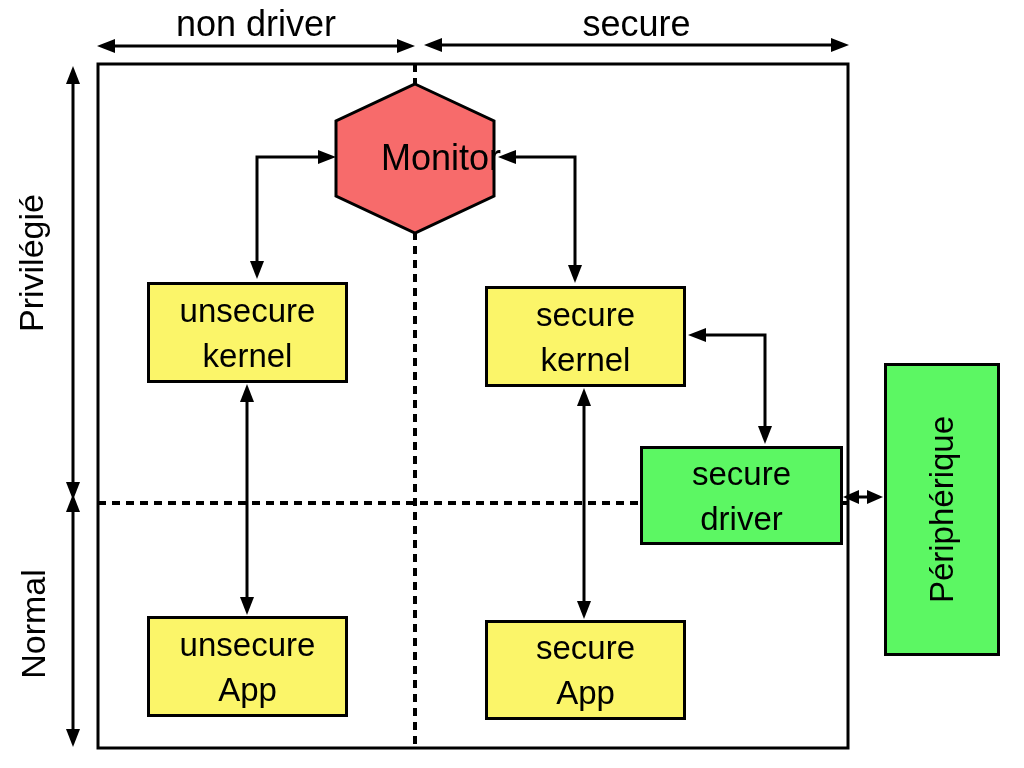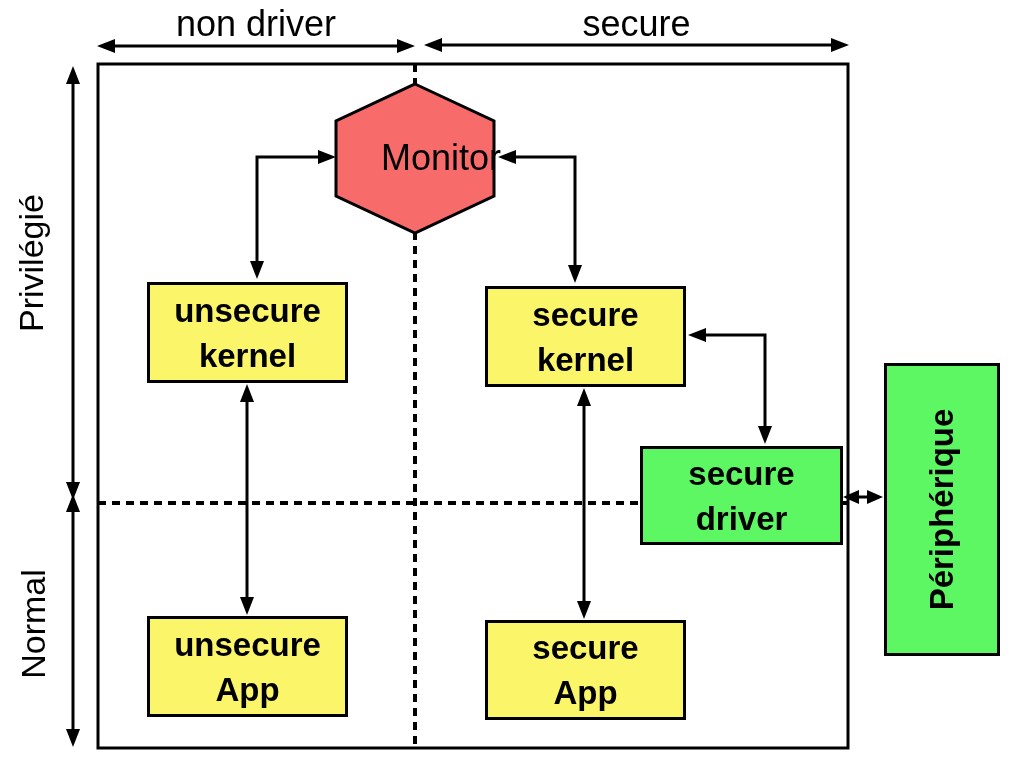--- a/index.html
+++ b/index.html
@@ -21,21 +21,20 @@
     position: absolute;
     box-sizing: border-box;
     border: 3px solid #000;
     display: flex;
     align-items: center;
     justify-content: center;
     text-align: center;
     white-space: pre-line;
     font-size: 33px;
     line-height: 45px;
-    font-weight: bold;
   }
   .hex-label {
     position: absolute;
     left: 337px; top: 136px;
     width: 156px; height: 44px;
     display: flex; align-items: center; justify-content: center;
     font-size: 36px;
     white-space: nowrap;
     margin-left: 26px;
   }

